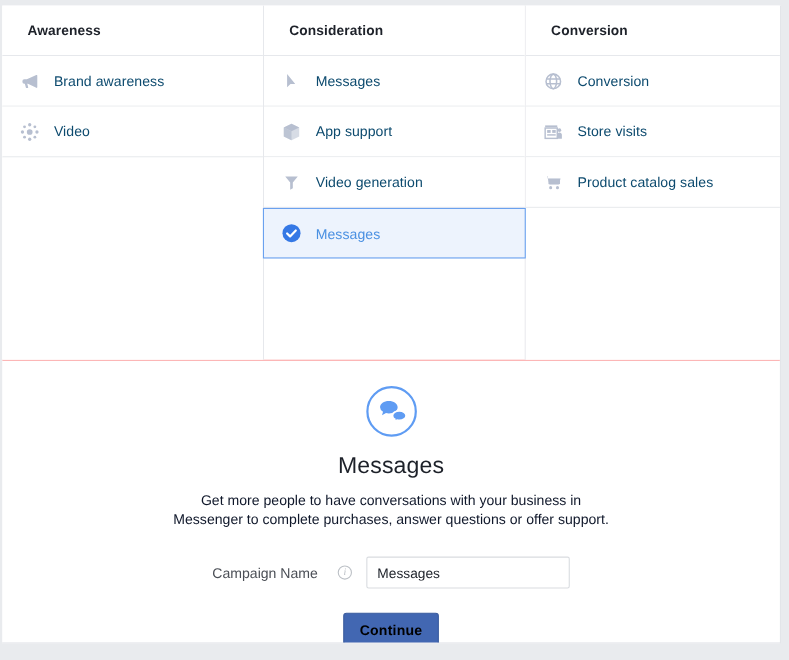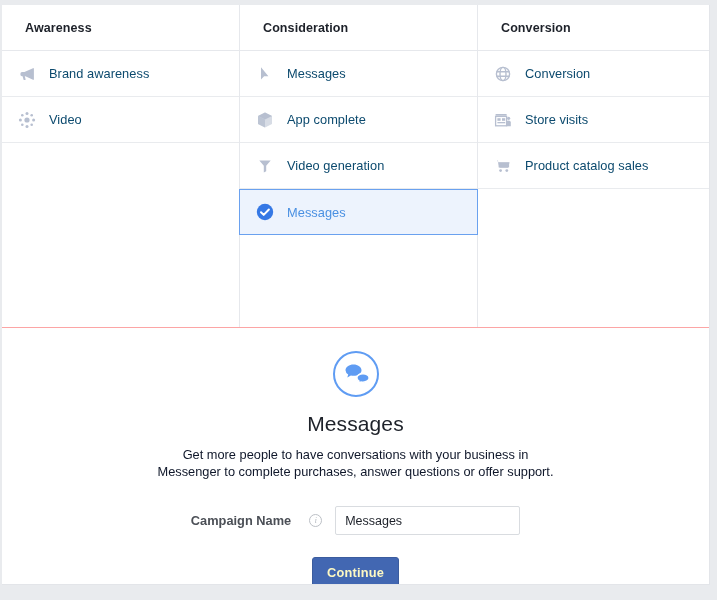--- a/index.html
+++ b/index.html
@@ -133,21 +133,21 @@
   }
 
   .form-row {
     margin-top: 26px;
     display: flex;
     align-items: center;
     justify-content: center;
   }
   .form-label {
     font-size: 12.8px;
-    font-weight: bold;
+    font-weight: normal;
     color: #4b4f56;
     margin-right: 18px;
   }
   .info-icon {
     width: 13px;
     height: 13px;
     flex: 0 0 13px;
     border: 1px solid #bcc0c6;
     border-radius: 50%;
     color: #bcc0c6;
@@ -176,21 +176,21 @@
     margin-top: 22px;
     text-align: center;
   }
   .continue-btn {
     display: inline-block;
     min-width: 70px;
     padding: 8px 14px 9px;
     background: #4267b2;
     border: 1px solid #3b5c9e;
     border-radius: 3px;
-    color: #fef9c3;
+    color: #000000;
     font-size: 12.8px;
     font-weight: bold;
     font-family: "Liberation Sans", sans-serif;
     letter-spacing: 0.2px;
     cursor: pointer;
     line-height: 14px;
   }
 
   svg { display: block; }
 </style>
@@ -251,21 +251,21 @@
 
 
         <div class="obj-row">
           <span class="oicon">
             <svg width="20" height="20" viewBox="0 0 20 20" fill="currentColor">
               <path d="M10 2.4 3 5.9v8.2l7 3.5 7-3.5V5.9z" opacity=".55"></path>
               <path d="M10 2.4 3 5.9l7 3.5 7-3.5z"></path>
               <path d="M3 5.9v8.2l7 3.5V9.4z" opacity=".8"></path>
             </svg>
           </span>
-          <span class="olabel">App complete</span>
+          <span class="olabel">App support</span>
         </div>
 
 
         <div class="obj-row">
           <span class="oicon">
             <svg width="20" height="20" viewBox="0 0 20 20" fill="currentColor">
               <path d="M4.3 4.4h11.4l-4.5 5.4v5.4l-2.4 1.3V9.8z"></path>
             </svg>
           </span>
           <span class="olabel">Video generation</span>

